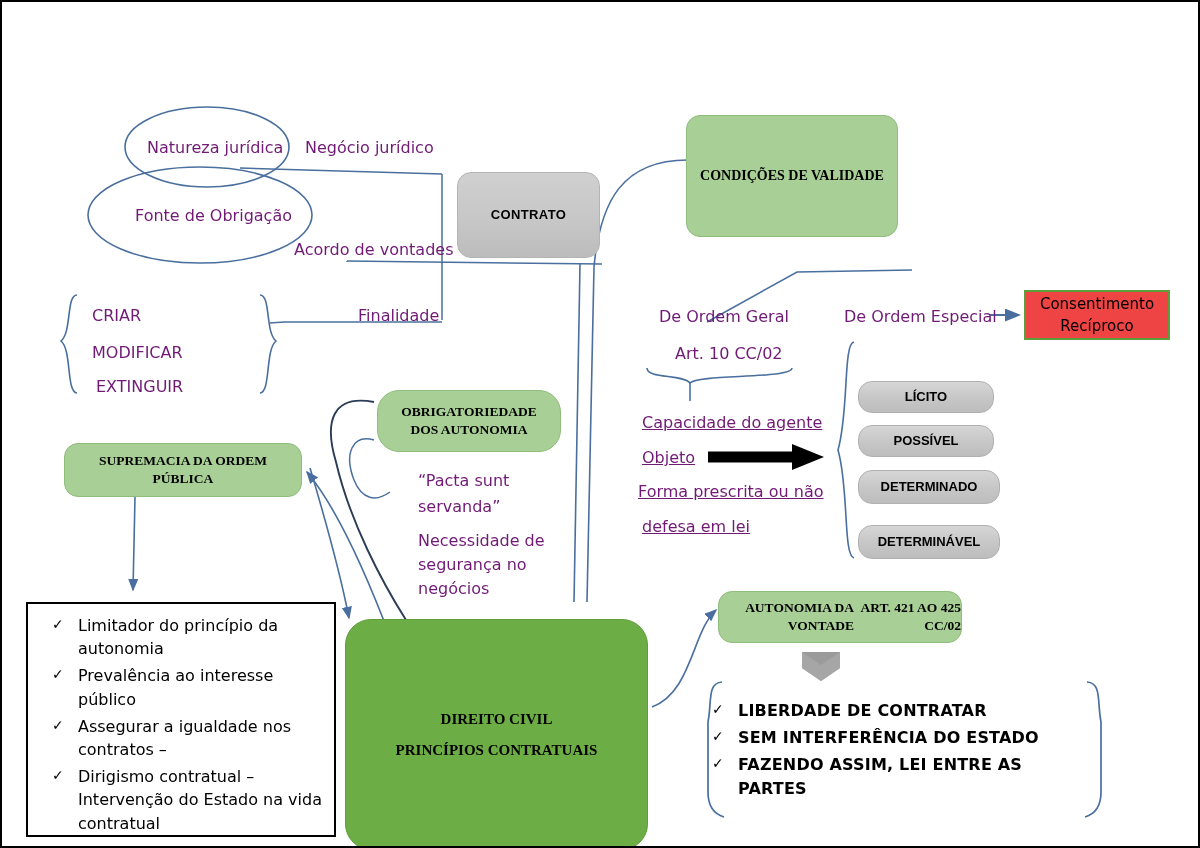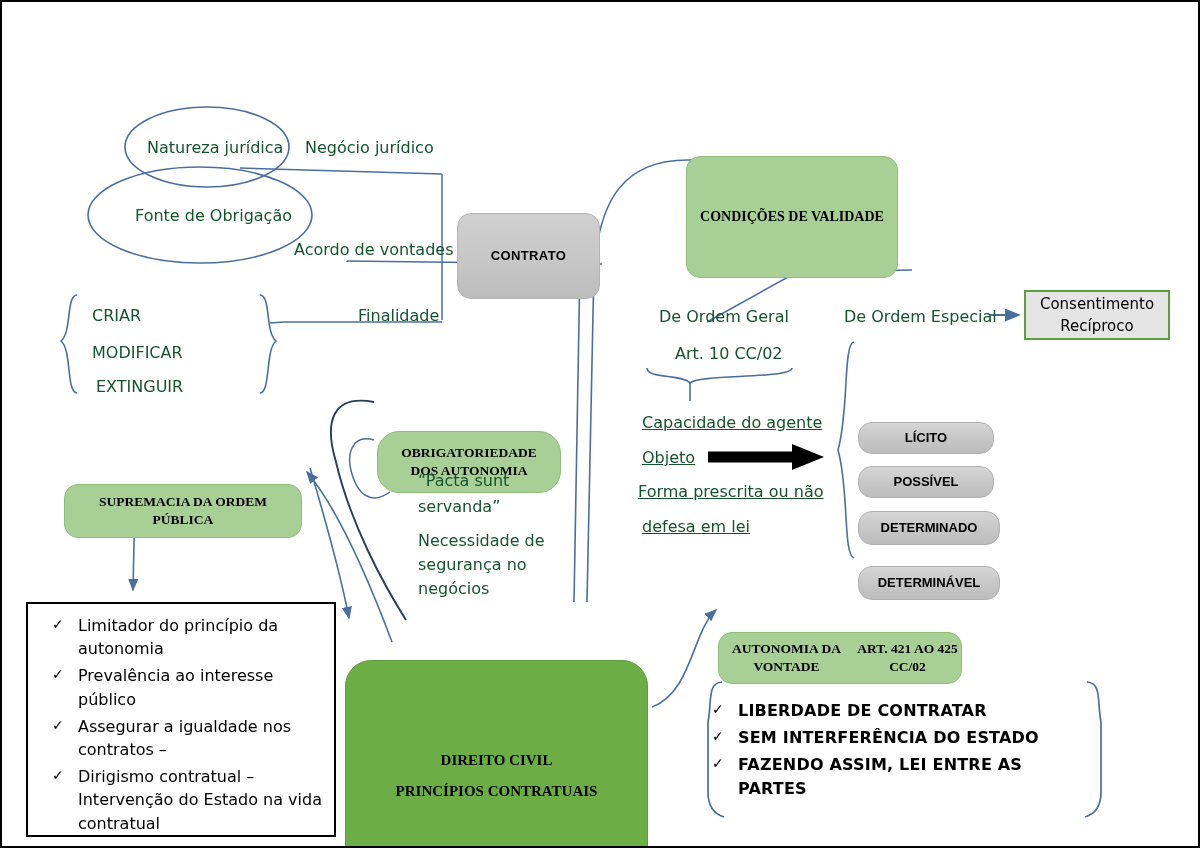--- a/index.html
+++ b/index.html
@@ -21,40 +21,39 @@
   #wires {
     position: absolute;
     left: 0; top: 0;
     width: 1200px; height: 848px;
     pointer-events: none;
   }
 
   
   .txt {
     position: absolute;
-    color: #14532d;
+    color: #701a75;
     font-family: "DejaVu Sans", sans-serif;
     white-space: nowrap;
     line-height: 1.35;
   }
   .txt.hand { font-size: 16px; }
   .uline { text-decoration: underline; }
 
   
   .rbox {
     position: absolute;
     display: flex;
     align-items: center;
     justify-content: center;
-    text-align: center;
+    text-align: right;
     border-radius: 14px;
     font-weight: bold;
     color: #000000;
     line-height: 1.35;
-    margin-top: 41px;
   }
   .green-light {
     background: #a8cf96;
     border: 1px solid #8fbd7c;
     font-family: "Liberation Serif", serif;
   }
   .green-dark {
     background: #6cae45;
     border: 1px solid #5f9d3c;
     font-family: "Liberation Serif", serif;
@@ -71,21 +70,21 @@
   }
 
   
   .plainbox {
     position: absolute;
     background: #ffffff;
     border: 2px solid #000000;
   }
   .greenborder {
     position: absolute;
-    background: #e5e5e5;
+    background: #ef4444;
     border: 2px solid #5c9e3a;
     display: flex;
     align-items: center;
     justify-content: center;
     text-align: center;
     font-size: 15px;
     line-height: 1.5;
   }
 
   

